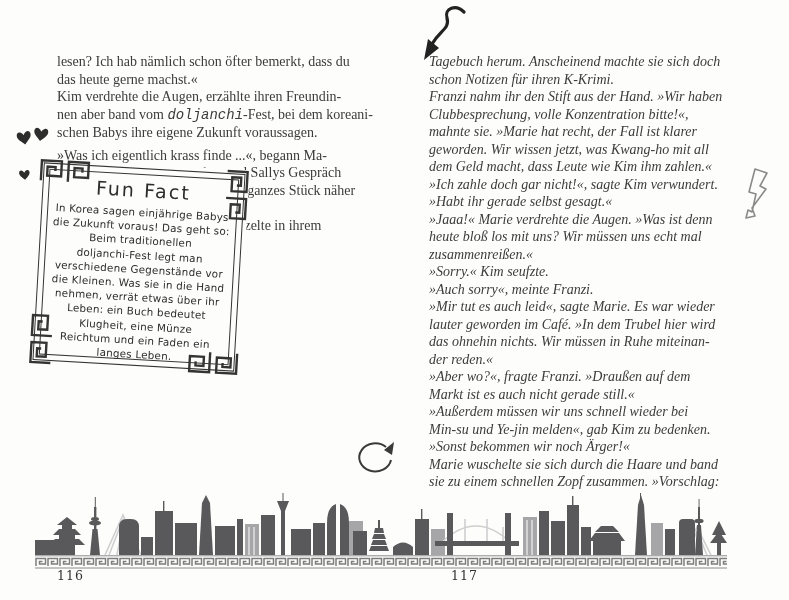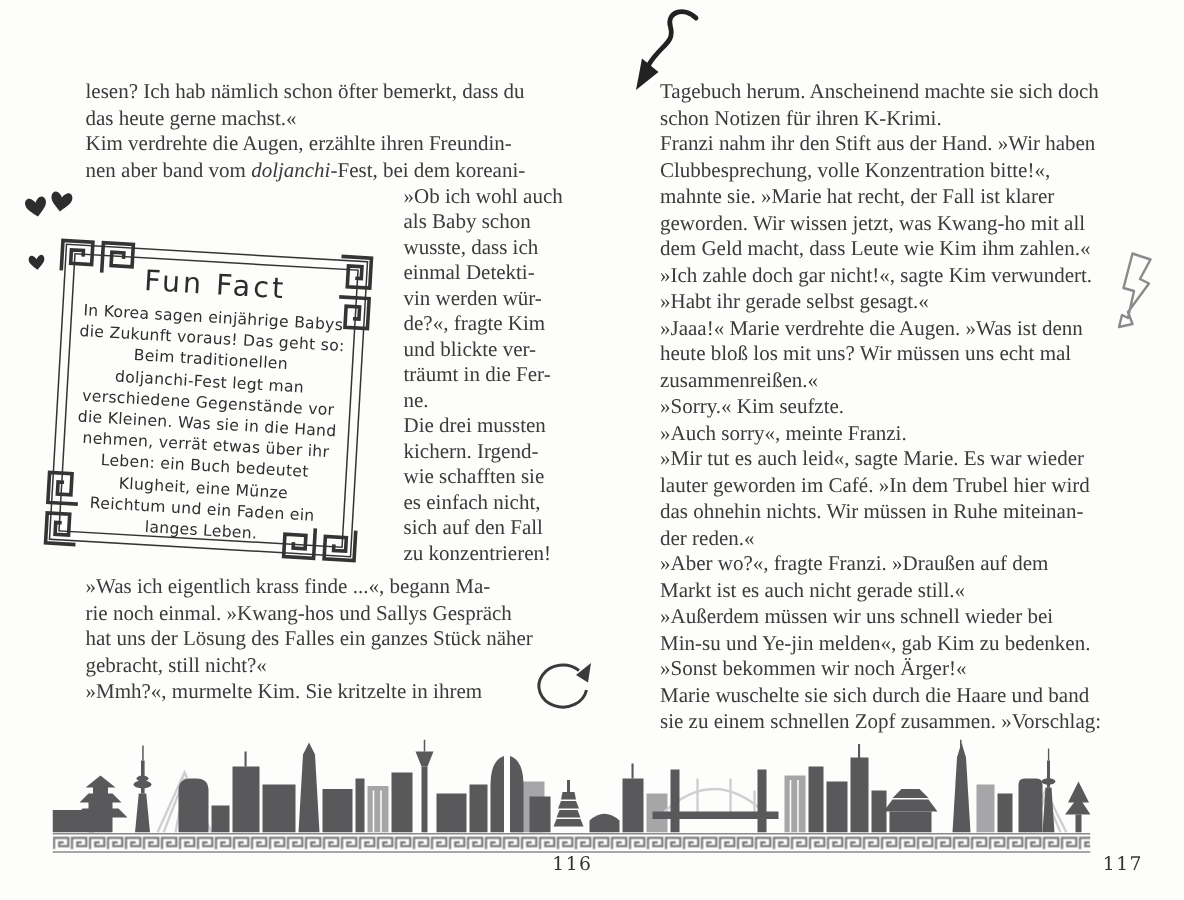--- a/index.html
+++ b/index.html
@@ -5,24 +5,24 @@
   html,body{margin:0;padding:0;}
   body{
     width:789px;height:600px;position:relative;overflow:hidden;
     background:#fdfdfb;
     font-family:"Liberation Serif", serif;
     color:#3b3b3b;
   }
   .textcol{position:absolute;font-size:14px;line-height:17.5px;}
   .lines{white-space:pre;}
   .left-col{left:57px;top:53px;width:345px;}
-  .right-col{left:440px;top:53px;width:345px;}
+  .right-col{left:429px;top:53px;width:345px;font-style:italic;}
   .narrow{margin-left:212px;line-height:17px;width:133px;}
   .bottom-block{margin-top:5px;}
-  .it{font-style:italic;}
+  .it{font-style:italic;font-family:Liberation Mono, monospace;}
 
   
   .funfact{
     position:absolute;left:34px;top:164px;width:210px;height:206px;
     transform:rotate(3.3deg);
     background:#fdfdfb;
   }
   .funfact .frame-outer{position:absolute;inset:4px;border:1.6px solid #343434;}
   .funfact .frame-inner{position:absolute;inset:10px;border:1.4px solid #343434;}
   .funfact .spiral{position:absolute;width:26px;height:26px;}
@@ -35,52 +35,38 @@
     font-family:"DejaVu Sans", sans-serif;
     font-size:19px;letter-spacing:2px;color:#2c2c2c;
   }
   .funfact-body{
     margin-top:4px;text-align:center;white-space:pre-line;
     font-family:"DejaVu Sans", sans-serif;
     font-size:10.4px;line-height:14.2px;letter-spacing:0.2px;color:#2e2e2e;
   }
 
   .pagenum{
-    position:absolute;top:568px;width:338px;text-align:right;
+    position:absolute;top:568px;width:338px;text-align:left;
     font-family:"DejaVu Serif", serif;font-size:12.5px;letter-spacing:1px;color:#333;
   }
-  .pn-left{left:57px;} .pn-right{left:424px;}
+  .pn-left{left:57px;} .pn-right{left:451px;}
 
   .doodle{position:absolute;}
   .skyline-wrap{position:absolute;left:35px;top:493px;}
   .meander-wrap{position:absolute;left:35px;top:555px;}
 </style>
 </head>
 <body>
 
 <div class="textcol left-col">
   <div class="lines">lesen? Ich hab nämlich schon öfter bemerkt, dass du
 das heute gerne machst.«
 Kim verdrehte die Augen, erzählte ihren Freundin-</div>
   <div class="lines"><span>nen aber band vom </span><span class="it">doljanchi</span><span>-Fest, bei dem koreani-</span></div>
-  <div class="lines narrow">»Ob ich wohl auch
-als Baby schon
-wusste, dass ich
-einmal Detekti-
-vin werden wür-
-de?«, fragte Kim
-und blickte ver-
-träumt in die Fer-
-ne.
-Die drei mussten
-kichern. Irgend-
-wie schafften sie
-es einfach nicht,
-sich auf den Fall
-zu konzentrieren!</div>
+  <div class="lines">schen Babys ihre eigene Zukunft voraussagen.</div>
   <div class="lines bottom-block">»Was ich eigentlich krass finde ...«, begann Ma-
 rie noch einmal. »Kwang-hos und Sallys Gespräch
 hat uns der Lösung des Falles ein ganzes Stück näher
 gebracht, still nicht?«
 »Mmh?«, murmelte Kim. Sie kritzelte in ihrem</div>
 </div>
 
 <div class="funfact">
   <div class="frame-outer"></div>
   <div class="frame-inner"></div>

